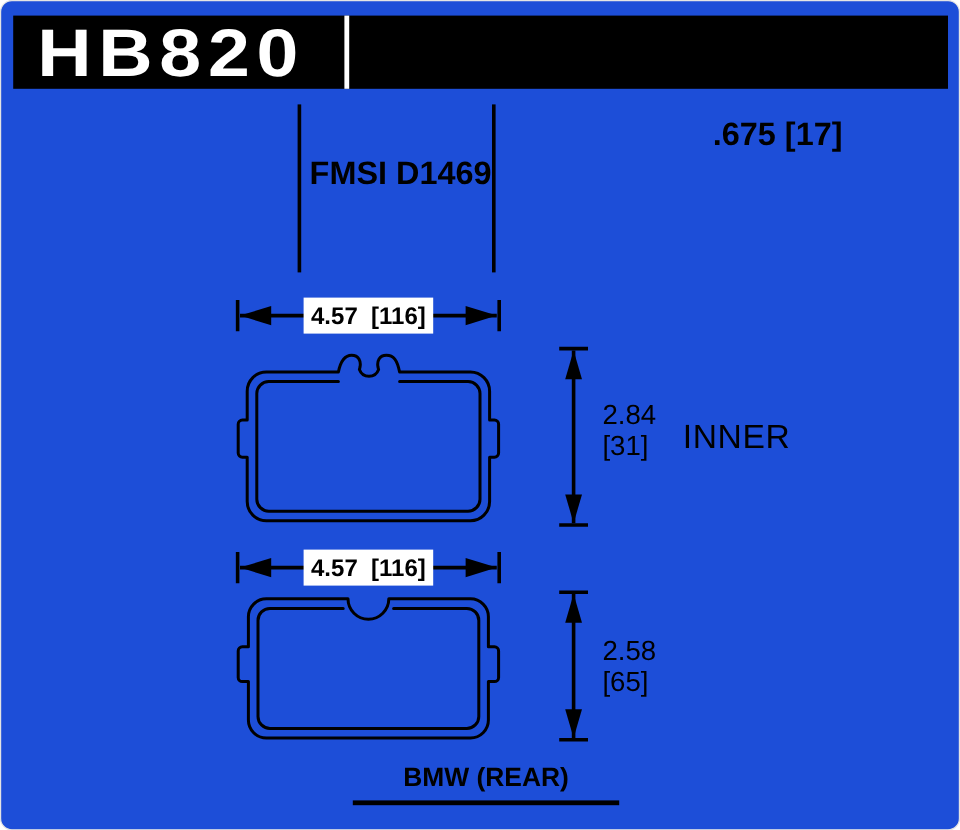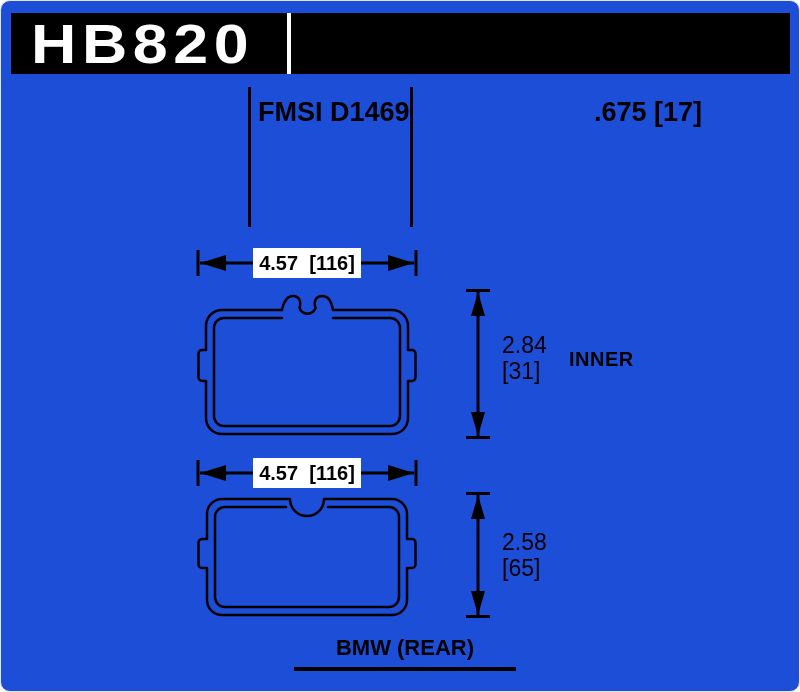--- a/index.html
+++ b/index.html
@@ -54,21 +54,21 @@
 
   
   .hdr {
     position: absolute;
     top: 96px;
     font-size: 27px;
     font-weight: 700;
     white-space: nowrap;
   }
   .hdr.compounds { left: 55px; width: 185px; text-align: center; }
-  .hdr.fmsi      { left: 257px; }
+  .hdr.fmsi      { left: 257px; margin-top: 32px; }
   .hdr.thickness { left: 593px; }
 
   
   .dim-h { position: absolute; left: 195px; }
   .pad   { position: absolute; left: 195px; }
   .vdim  { position: absolute; left: 462px; }
 
   svg .s3   { stroke: #000; stroke-width: 3; }
   svg .fill { fill: #000; stroke: none; }
   .outline  { fill: none; stroke: #000; stroke-width: 2.5; stroke-linejoin: round; stroke-linecap: round; }
@@ -77,22 +77,22 @@
   
   .vdim-text {
     position: absolute;
     font-size: 23px;
     font-weight: 400;
     line-height: 26px;
     white-space: nowrap;
   }
   .vdim-label {
     position: absolute;
-    font-size: 20px;
-    font-weight: 700;
+    font-size: 28px;
+    font-weight: 400;
     letter-spacing: 0.5px;
     white-space: nowrap;
     text-align: center;
   }
 
   
   .footer {
     position: absolute;
     left: 293px; top: 634px;
     width: 222px;

